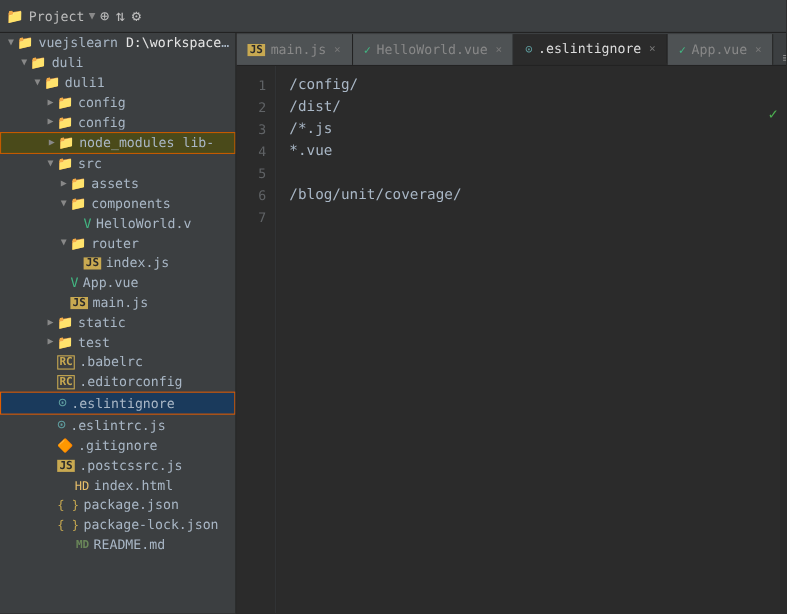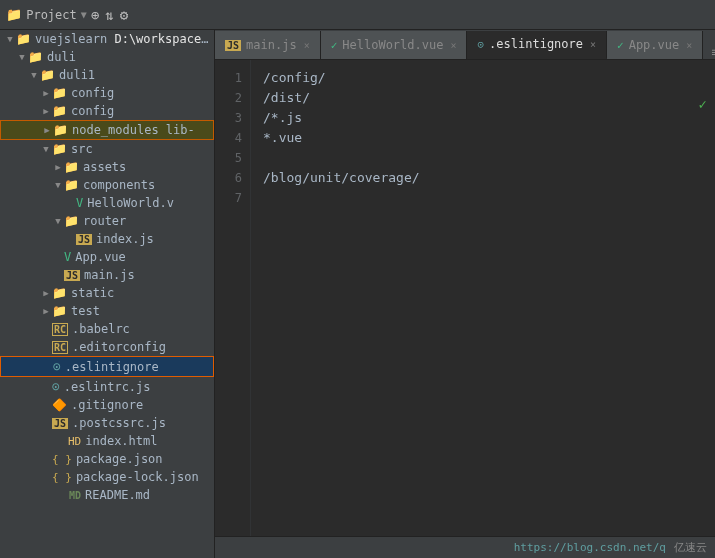--- a/index.html
+++ b/index.html
@@ -457,22 +457,16 @@
       <div id="code-area">
         <span class="code-line">/config/</span>
         <span class="code-line">/dist/</span>
         <span class="code-line">/*.js</span>
         <span class="code-line"><span class="highlighted-line">*.vue</span></span>
         <span class="code-line"> </span>
         <span class="code-line">/blog/unit/coverage/</span>
       </div>
     </div>
 
-    <div id="bottom-bar">
-      <span>
-        <a class="bottom-link">https://blog.csdn.net/q</a>
-      </span>
-      <span>亿速云</span>
-    </div>
 
   </div>
 
 </div>
 
 </body></html>

